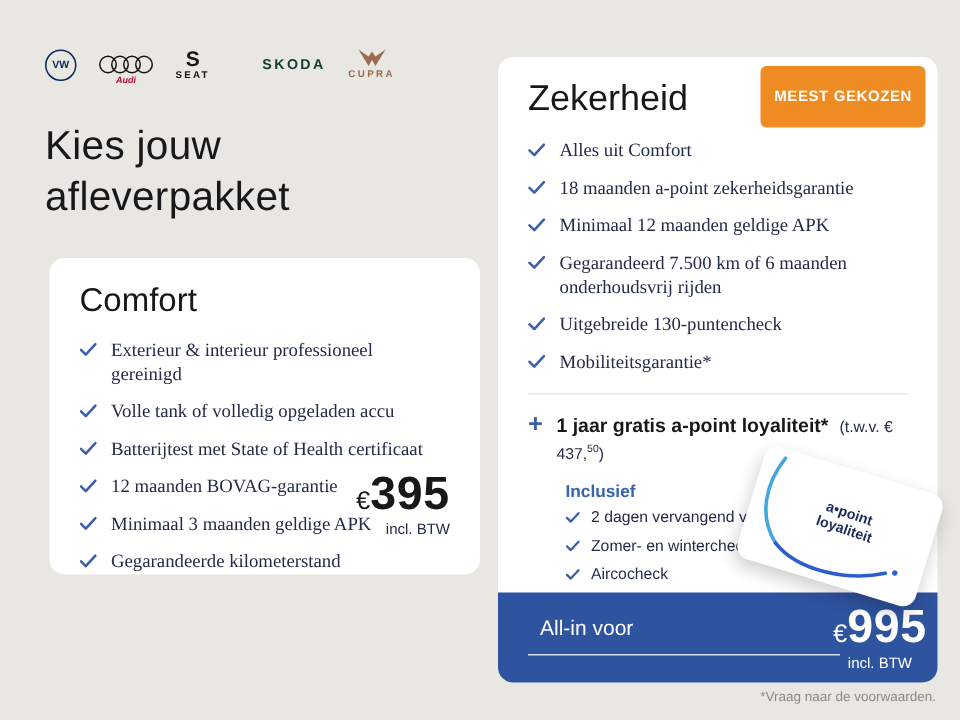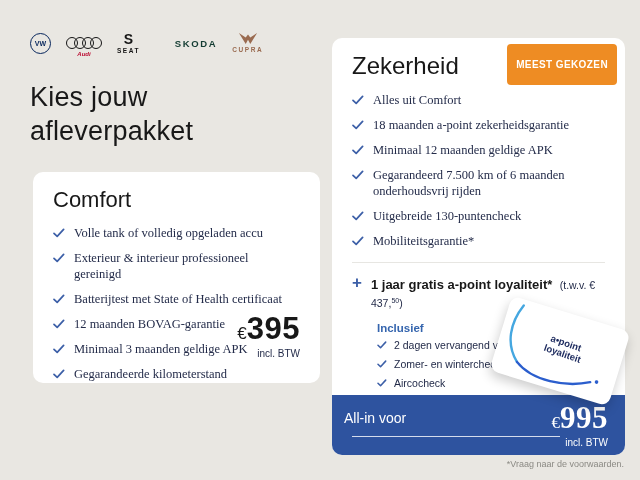--- a/index.html
+++ b/index.html
@@ -56,23 +56,23 @@
   ul.sub li svg{flex:0 0 auto;margin-top:2px;}
   
   .loyalty-card{position:absolute;left:166px;top:274px;width:124px;height:78px;
     background:#ffffff;border-radius:9px;transform:rotate(17deg);z-index:3;
     box-shadow:0 5px 12px rgba(0,0,0,.20);overflow:hidden;}
   .lc-text{position:absolute;left:46px;top:24px;text-align:center;
     font-size:9.5px;font-weight:bold;color:#1c2a5e;line-height:11px;transform:rotate(2deg);}
   
   .bar{position:absolute;left:0;right:0;bottom:0;height:60px;background:#2e539f;
     border-radius:0 0 10px 10px;color:#ffffff;}
-  .bar-label{position:absolute;left:12px;top:15px;font-size:14px;font-weight:500;}
+  .bar-label{position:absolute;left:28px;top:15px;font-size:14px;font-weight:500;}
   .bar-line{position:absolute;left:20px;top:41px;width:208px;height:1px;background:rgba(255,255,255,.8);}
-  .bar-price{position:absolute;right:17px;top:5px;font-family:Liberation Serif, serif;}
+  .bar-price{position:absolute;right:7px;top:5px;}
   .bar-price .cur{font-size:17px;font-weight:500;}
   .bar-price .amt{font-size:31px;font-weight:bold;letter-spacing:.5px;}
   .bar-vat{position:absolute;right:17px;top:42px;font-size:10px;}
   
   .footnote{position:absolute;right:16px;top:459px;font-size:9px;color:#8b8a84;}
 </style>
 </head>
 <body>
 
 <div class="stage">
@@ -109,27 +109,27 @@
 
   <h1 class="headline">Kies jouw afleverpakket</h1>
 
   <section class="card comfort">
     <h2>Comfort</h2>
     <ul class="checks">
       <li>
           <svg width="12" height="10" viewBox="0 0 12 10">
             <path d="M1 5.3 L4.2 8.4 L10.6 1.4" fill="none" stroke="#3c5fa7" stroke-width="1.7" stroke-linecap="round" stroke-linejoin="round"></path>
           </svg>
+          <span>Exterieur &amp; interieur professioneel gereinigd</span>
+        </li>
+      <li>
+          <svg width="12" height="10" viewBox="0 0 12 10">
+            <path d="M1 5.3 L4.2 8.4 L10.6 1.4" fill="none" stroke="#3c5fa7" stroke-width="1.7" stroke-linecap="round" stroke-linejoin="round"></path>
+          </svg>
           <span>Volle tank of volledig opgeladen accu</span>
-        </li>
-      <li>
-          <svg width="12" height="10" viewBox="0 0 12 10">
-            <path d="M1 5.3 L4.2 8.4 L10.6 1.4" fill="none" stroke="#3c5fa7" stroke-width="1.7" stroke-linecap="round" stroke-linejoin="round"></path>
-          </svg>
-          <span>Exterieur &amp; interieur professioneel gereinigd</span>
         </li>
       <li>
           <svg width="12" height="10" viewBox="0 0 12 10">
             <path d="M1 5.3 L4.2 8.4 L10.6 1.4" fill="none" stroke="#3c5fa7" stroke-width="1.7" stroke-linecap="round" stroke-linejoin="round"></path>
           </svg>
           <span>Batterijtest met State of Health certificaat</span>
         </li>
       <li>
           <svg width="12" height="10" viewBox="0 0 12 10">
             <path d="M1 5.3 L4.2 8.4 L10.6 1.4" fill="none" stroke="#3c5fa7" stroke-width="1.7" stroke-linecap="round" stroke-linejoin="round"></path>

